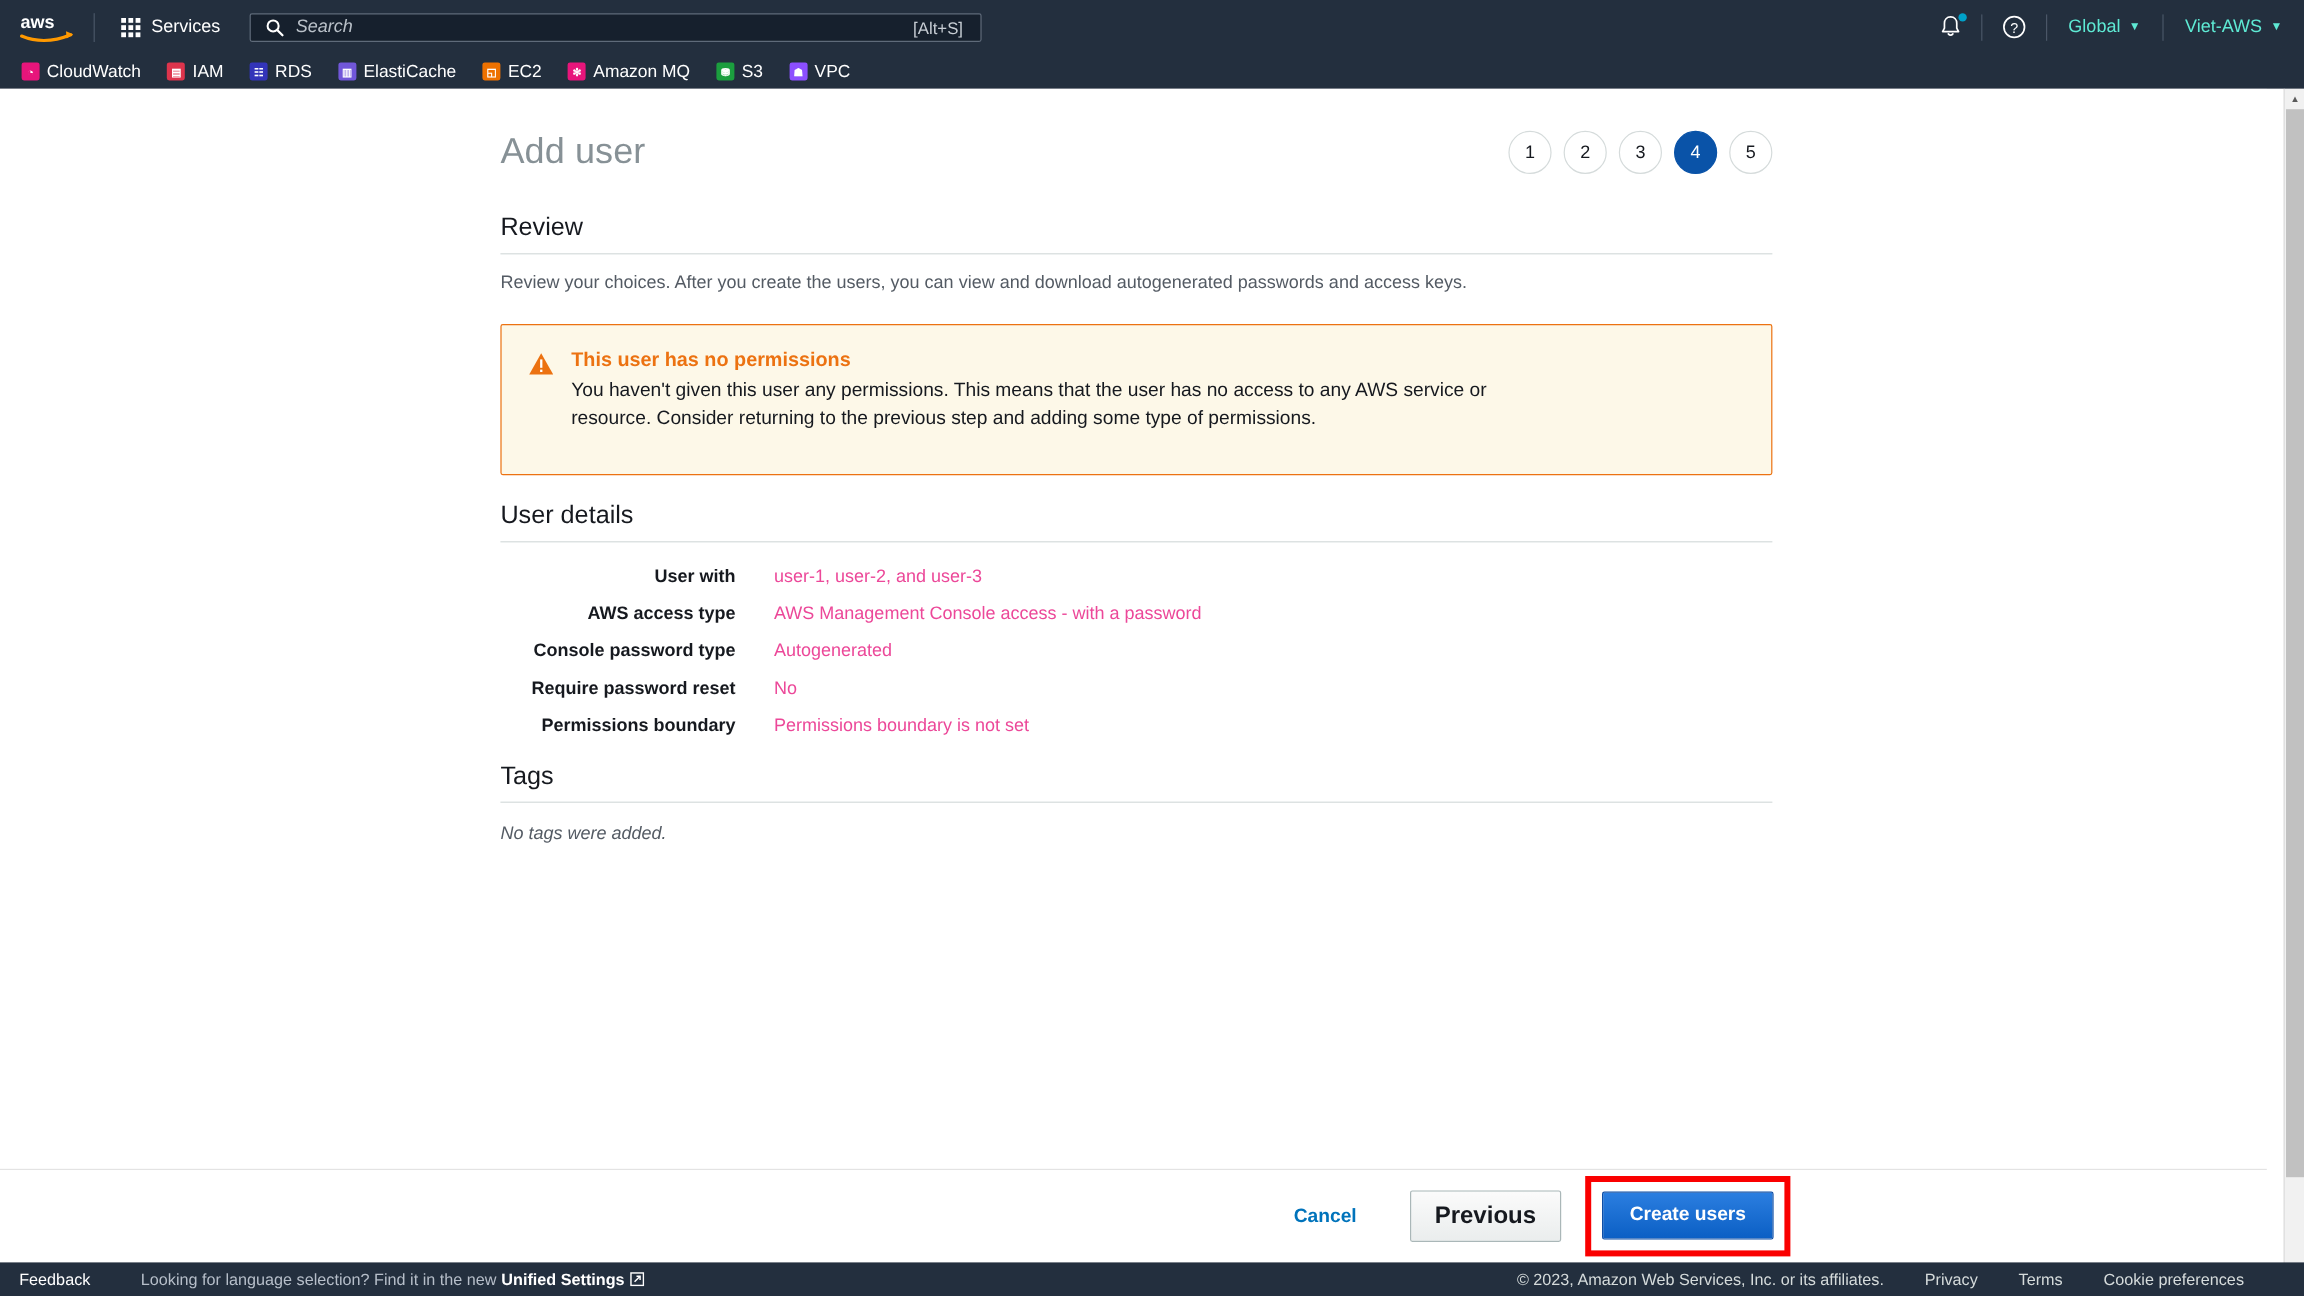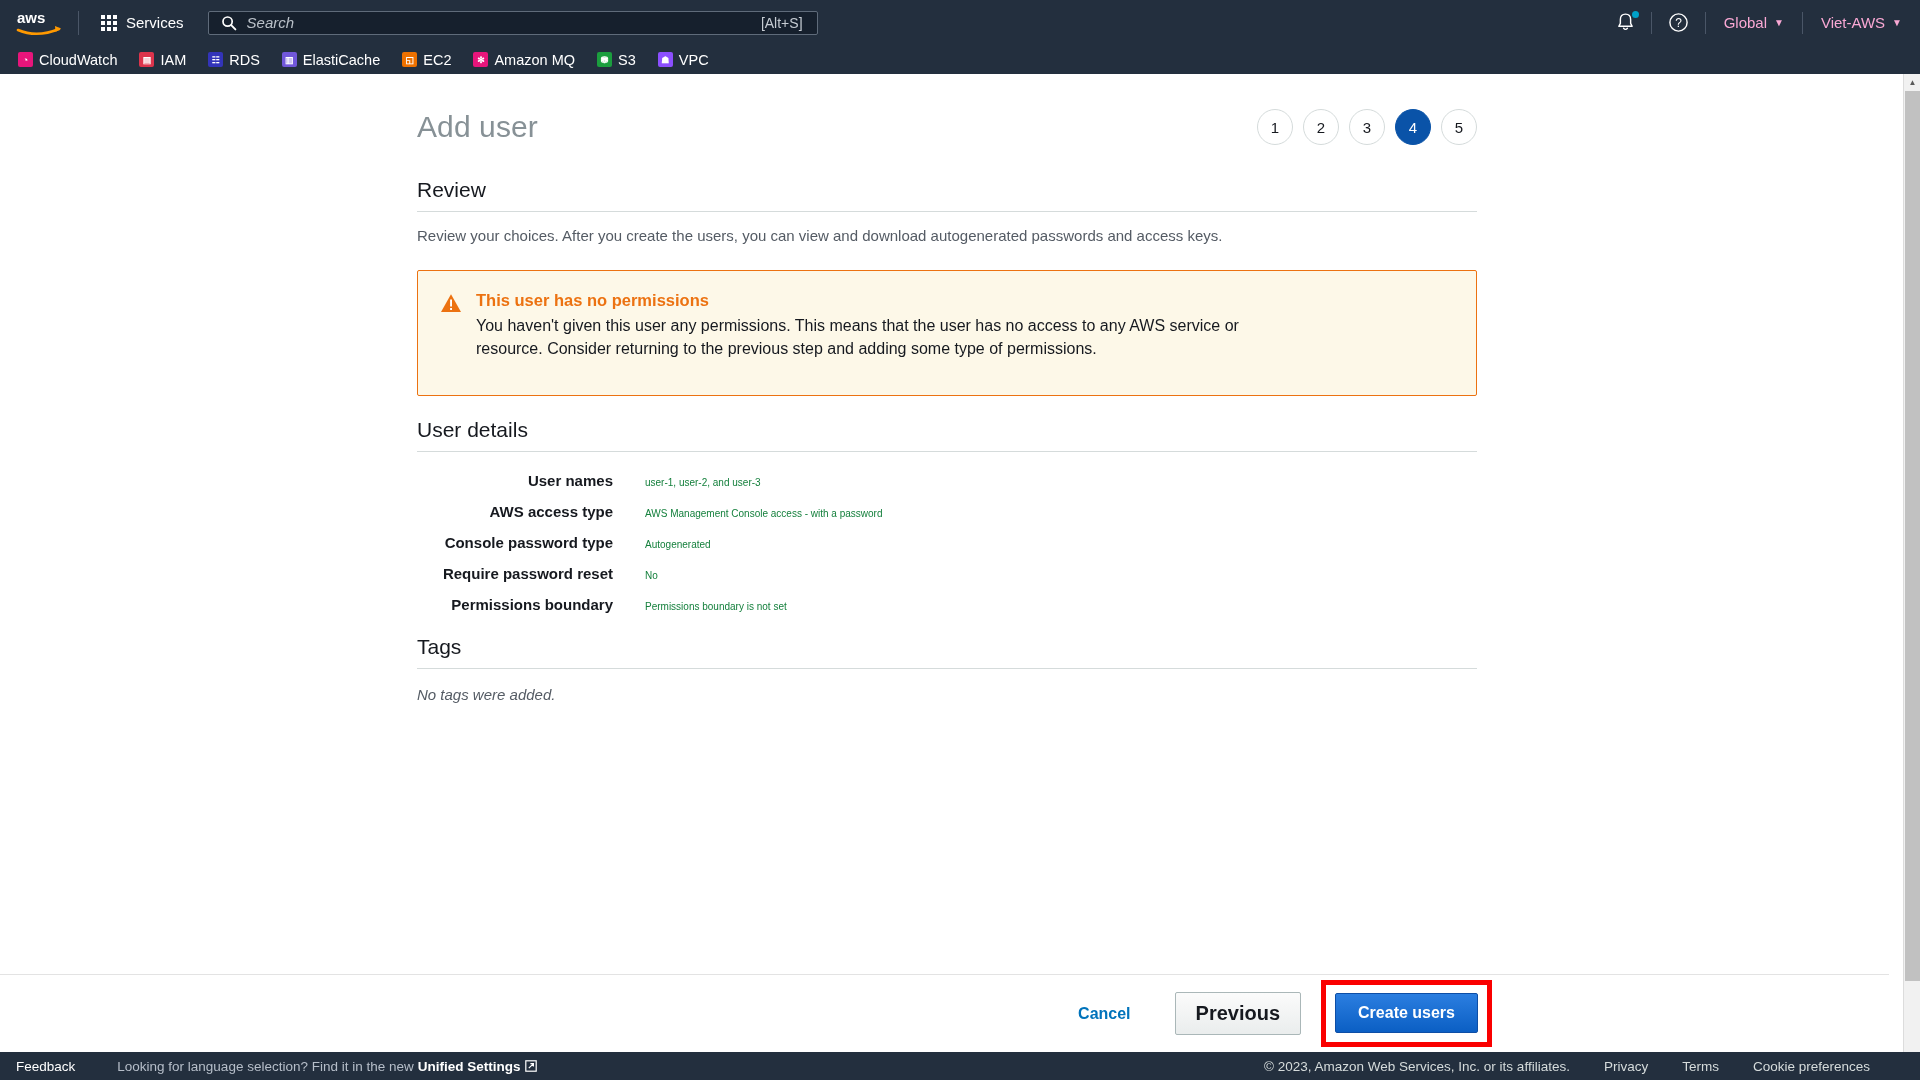--- a/index.html
+++ b/index.html
@@ -74,21 +74,21 @@
   }
   .nav-dot {
     position: absolute; top: 11px; right: 12px;
     width: 7px; height: 7px; border-radius: 50%;
     background: #00a1c9;
   }
   .nav-vdiv { width: 1px; height: 22px; background: #4a5667; }
   .nav-text-btn {
     padding: 0 18px; height: 45px;
     display: flex; align-items: center; gap: 7px;
-    color: #f9a8d4; font-size: 15px; cursor: pointer;
+    color: #5eead4; font-size: 15px; cursor: pointer;
   }
   .caret { font-size: 10px; line-height: 1; }
 
   
   #fav-bar {
     position: absolute; top: 45px; left: 0;
     width: 1920px; height: 29px;
     background: #232f3e;
     display: flex; align-items: center;
     padding-left: 18px; gap: 22px;
@@ -177,21 +177,21 @@
   #details-list { margin-top: 20px; }
   .detail-row {
     display: flex; align-items: baseline;
     margin-bottom: 14px;
   }
   .detail-label {
     width: 228px; flex: none; text-align: right;
     font-size: 15px; font-weight: bold; color: #16191f;
     padding-right: 32px;
   }
-  .detail-value { font-size: 10px; color: #15803d; }
+  .detail-value { font-size: 15px; color: #ec4899; }
 
   #tags-empty {
     margin-top: 17px; font-size: 15px; color: #545b64;
     font-style: italic;
   }
 
   
   #action-bar {
     position: absolute; bottom: 0; left: 0;
     width: 1889px; height: 78px;
@@ -420,21 +420,21 @@
         </svg>
         <div>
           <div id="warn-title">This user has no permissions</div>
           <div id="warn-body">You haven't given this user any permissions. This means that the user has no access to any AWS service or resource. Consider returning to the previous step and adding some type of permissions.</div>
         </div>
       </div>
 
       <div class="section-head">User details</div>
       <div id="details-list">
           <div class="detail-row">
-            <div class="detail-label">User names</div>
+            <div class="detail-label">User with</div>
             <div class="detail-value">user-1, user-2, and user-3</div>
           </div>
           <div class="detail-row">
             <div class="detail-label">AWS access type</div>
             <div class="detail-value">AWS Management Console access - with a password</div>
           </div>
           <div class="detail-row">
             <div class="detail-label">Console password type</div>
             <div class="detail-value">Autogenerated</div>
           </div>

